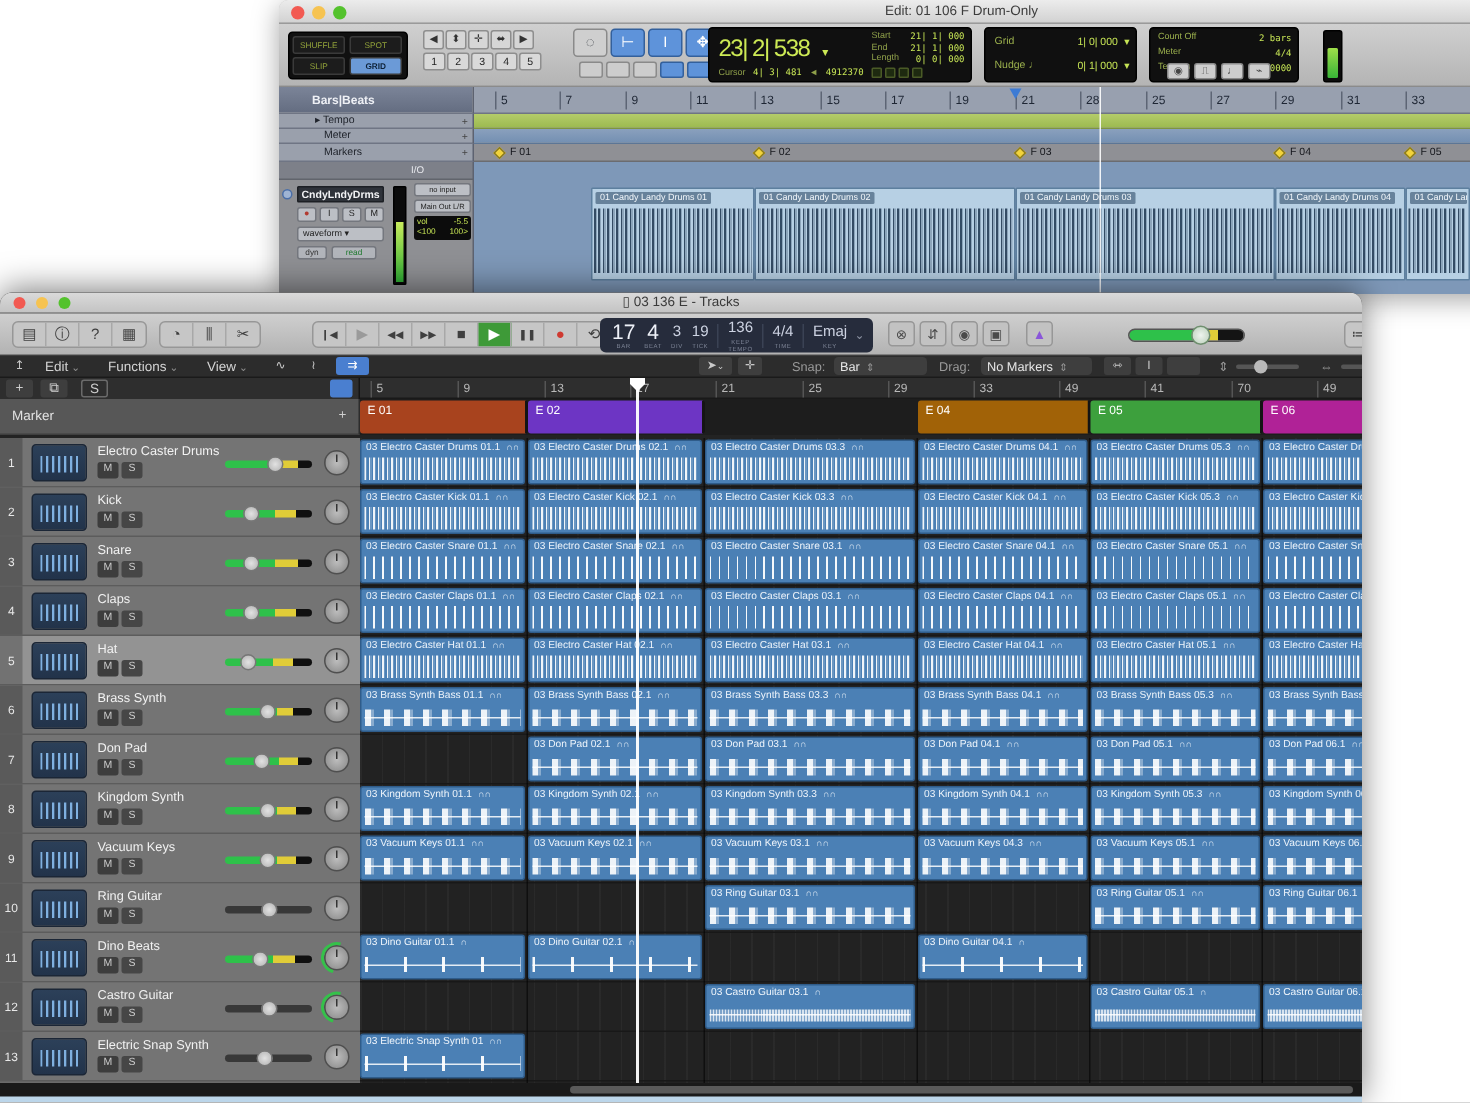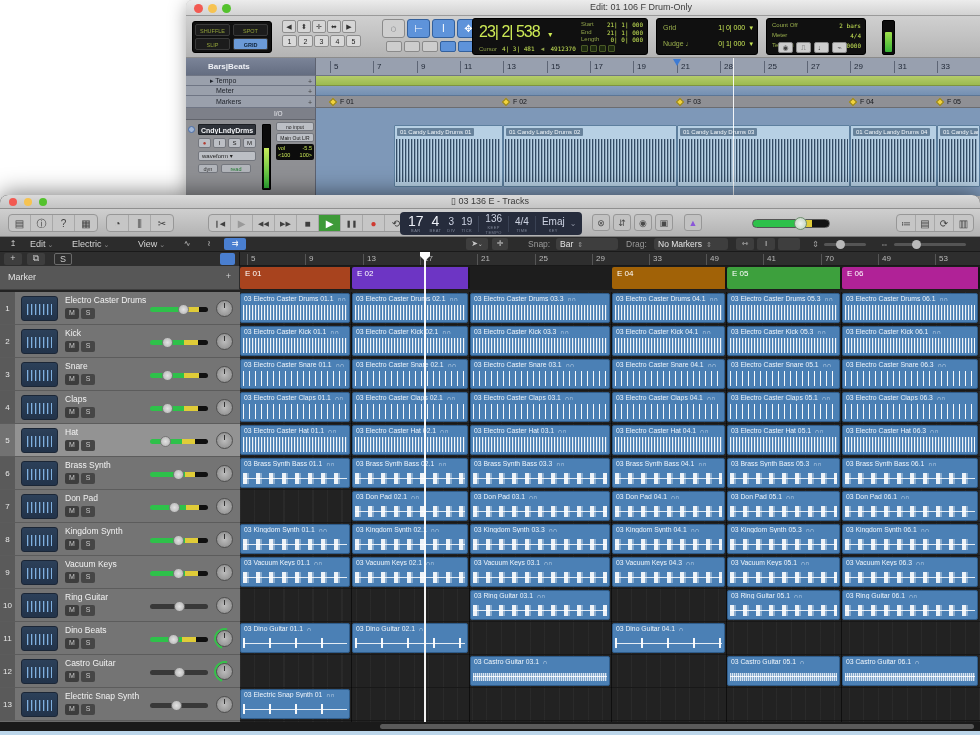--- a/index.html
+++ b/index.html
@@ -82,21 +82,21 @@
   .pt-volbox div{display:flex;justify-content:space-between;line-height:7px;}
   
   .pt-bed{position:absolute;left:130px;top:108px;right:0;bottom:0;background:#7e98b8;}
   .pt-clip{position:absolute;top:17px;height:62px;background:#b7d0e4;border:1px solid #5d7f9e;border-radius:1px;}
   .pt-cliplabel{position:absolute;left:2px;top:2px;font-size:6px;color:#f2f7fb;background:rgba(38,66,94,.55);padding:0 3px;line-height:8px;border-radius:1px;white-space:nowrap;overflow:hidden;max-width:92%;}
   .pt-wave{position:absolute;left:1px;right:1px;top:13px;bottom:4px;background:repeating-linear-gradient(90deg,rgba(28,52,78,.85) 0 1px,rgba(28,52,78,.28) 1px 2px,rgba(28,52,78,0) 2px 3px);}
   .pt-playline{position:absolute;top:58px;bottom:0;width:1px;background:rgba(255,255,255,.9);}
   .pt-editarrow{position:absolute;top:59px;width:0;height:0;border-left:4px solid transparent;border-right:4px solid transparent;border-top:7px solid #3d7bd4;}
 
   
-  #lg-win{position:absolute;left:0;top:195px;width:980px;height:540px;background:#232323;border-radius:8px 8px 0 0;box-shadow:0 -2px 22px rgba(0,0,0,.5);overflow:hidden;padding-left:11px;}
+  #lg-win{position:absolute;left:0;top:195px;width:908px;height:540px;background:#232323;border-radius:8px 8px 0 0;box-shadow:0 -2px 22px rgba(0,0,0,.5);overflow:hidden;padding-left:11px;}
   .lg-titlebar{position:absolute;left:0;top:0;right:0;height:14px;background:linear-gradient(#dadada,#c4c4c4);border-bottom:1px solid #8f8f8f;}
   .lg-titlebar .tl{top:3px;width:8px;height:8px;}
   .lg-title{position:absolute;left:0;right:0;top:1px;text-align:center;font-size:9px;color:#3a3a3a;}
   .lg-toolbar{position:absolute;left:0;top:14px;right:0;height:28px;background:linear-gradient(#cfcfcf,#b3b3b3);border-bottom:1px solid #7f7f7f;}
   .lg-group{position:absolute;top:5px;height:18px;display:flex;border:1px solid #979797;border-radius:4px;background:#c6c6c6;overflow:hidden;}
   .lg-gbtn{width:22px;height:100%;border-right:1px solid #a8a8a8;color:#3f3f3f;font-size:10px;text-align:center;line-height:17px;}
   .lg-gbtn:last-child{border-right:none;}
   .lg-gbtn.green{background:#3e9a38;color:#fff;}
   .lg-gbtn.rec{color:#cf3a31;}
   .lg-gbtn.dim{color:#9a9a9a;}
@@ -481,21 +481,21 @@
         <div class="lg-gbtn" style="width:19px">≔</div>
         <div class="lg-gbtn" style="width:19px">▤</div>
         <div class="lg-gbtn" style="width:19px">⟳</div>
         <div class="lg-gbtn" style="width:19px">▥</div>
       </div>
     </div>
 
     <div class="lg-menubar">
       <div class="lg-mico" style="left:4px">↥</div>
       <div class="lg-menu" style="left:30px"><span>Edit</span><span class="chev">⌄</span></div>
-      <div class="lg-menu" style="left:72px"><span>Electric</span><span class="chev">⌄</span></div>
+      <div class="lg-menu" style="left:72px"><span>Functions</span><span class="chev">⌄</span></div>
       <div class="lg-menu" style="left:138px"><span>View</span><span class="chev">⌄</span></div>
       <div class="lg-mico" style="left:178px">∿</div>
       <div class="lg-mico" style="left:200px">≀</div>
       <div class="lg-mico blue" style="left:224px;width:22px">⇉</div>
       <div class="lg-mico" style="left:466px;width:22px;background:#3e3e3e"><span>➤</span><span style="font-size:6px">⌄</span></div>
       <div class="lg-mico" style="left:492px;width:16px;background:#3e3e3e"><span>✛</span></div>
       <div class="lg-slab" style="left:528px">Snap:</div>
       <div class="lg-snapval" style="left:556px;width:62px"><span>Bar</span><span class="ud">⇕</span></div>
       <div class="lg-slab" style="left:626px">Drag:</div>
       <div class="lg-snapval" style="left:654px;width:74px"><span>No Markers</span><span class="ud">⇕</span></div>

